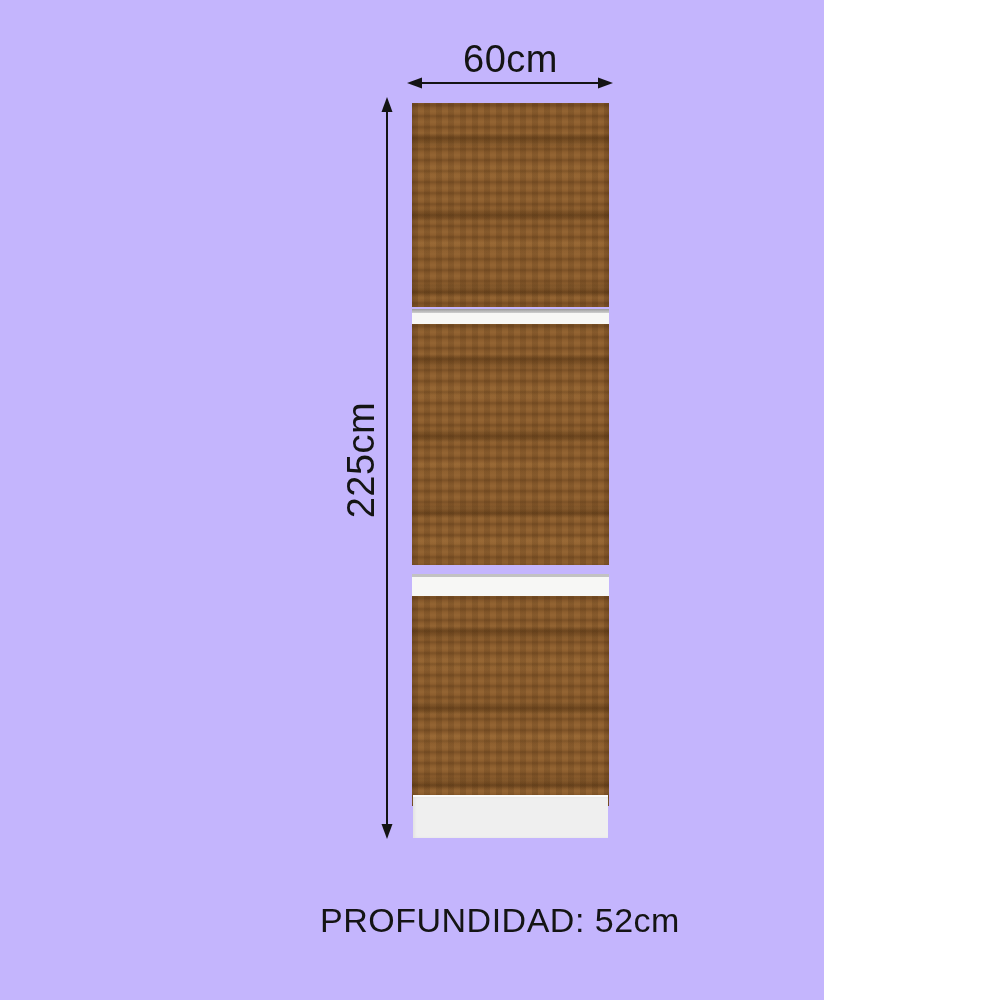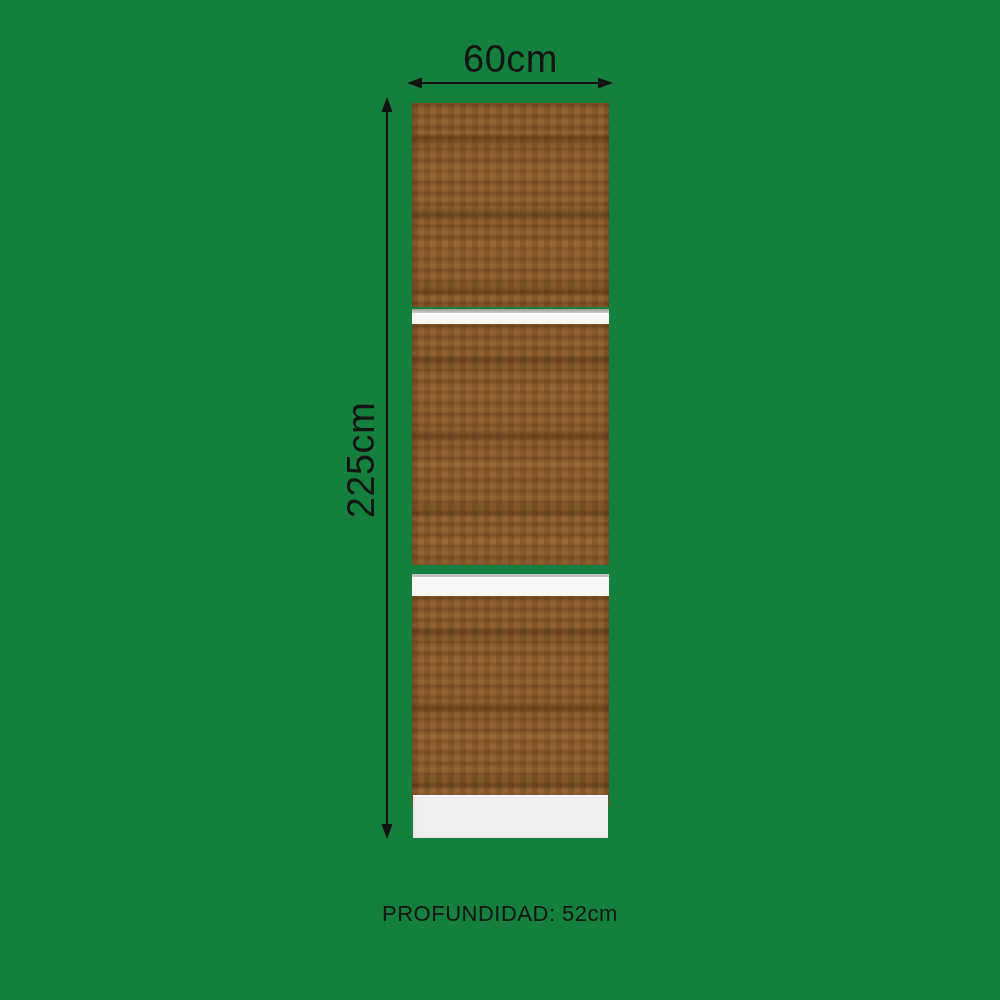--- a/index.html
+++ b/index.html
@@ -3,23 +3,23 @@
 <meta charset="utf-8">
 <style>
   html, body {
     margin: 0;
     padding: 0;
     background: #ffffff;
     font-family: "Liberation Sans", sans-serif;
   }
   #page-root {
     position: relative;
-    width: 1000px;
+    width: 824px;
     height: 1000px;
-    background: #15803d;
+    background: #c4b5fd;
     overflow: hidden;
     color: #141414;
   }
 
   .dim-label {
     position: absolute;
     color: #141414;
     font-size: 38px;
     font-weight: 400;
     letter-spacing: 0.5px;
@@ -35,21 +35,21 @@
     left: 361px;
     top: 460px;
     transform: translate(-50%, -50%) rotate(-90deg);
     transform-origin: center center;
   }
   #depth-label {
     left: 0;
     top: 901px;
     width: 1000px;
     text-align: center;
-    font-size: 22px;
+    font-size: 34px;
   }
 
   .arrow-svg {
     position: absolute;
     overflow: visible;
   }
   #width-arrow {
     left: 406px;
     top: 75px;
   }

